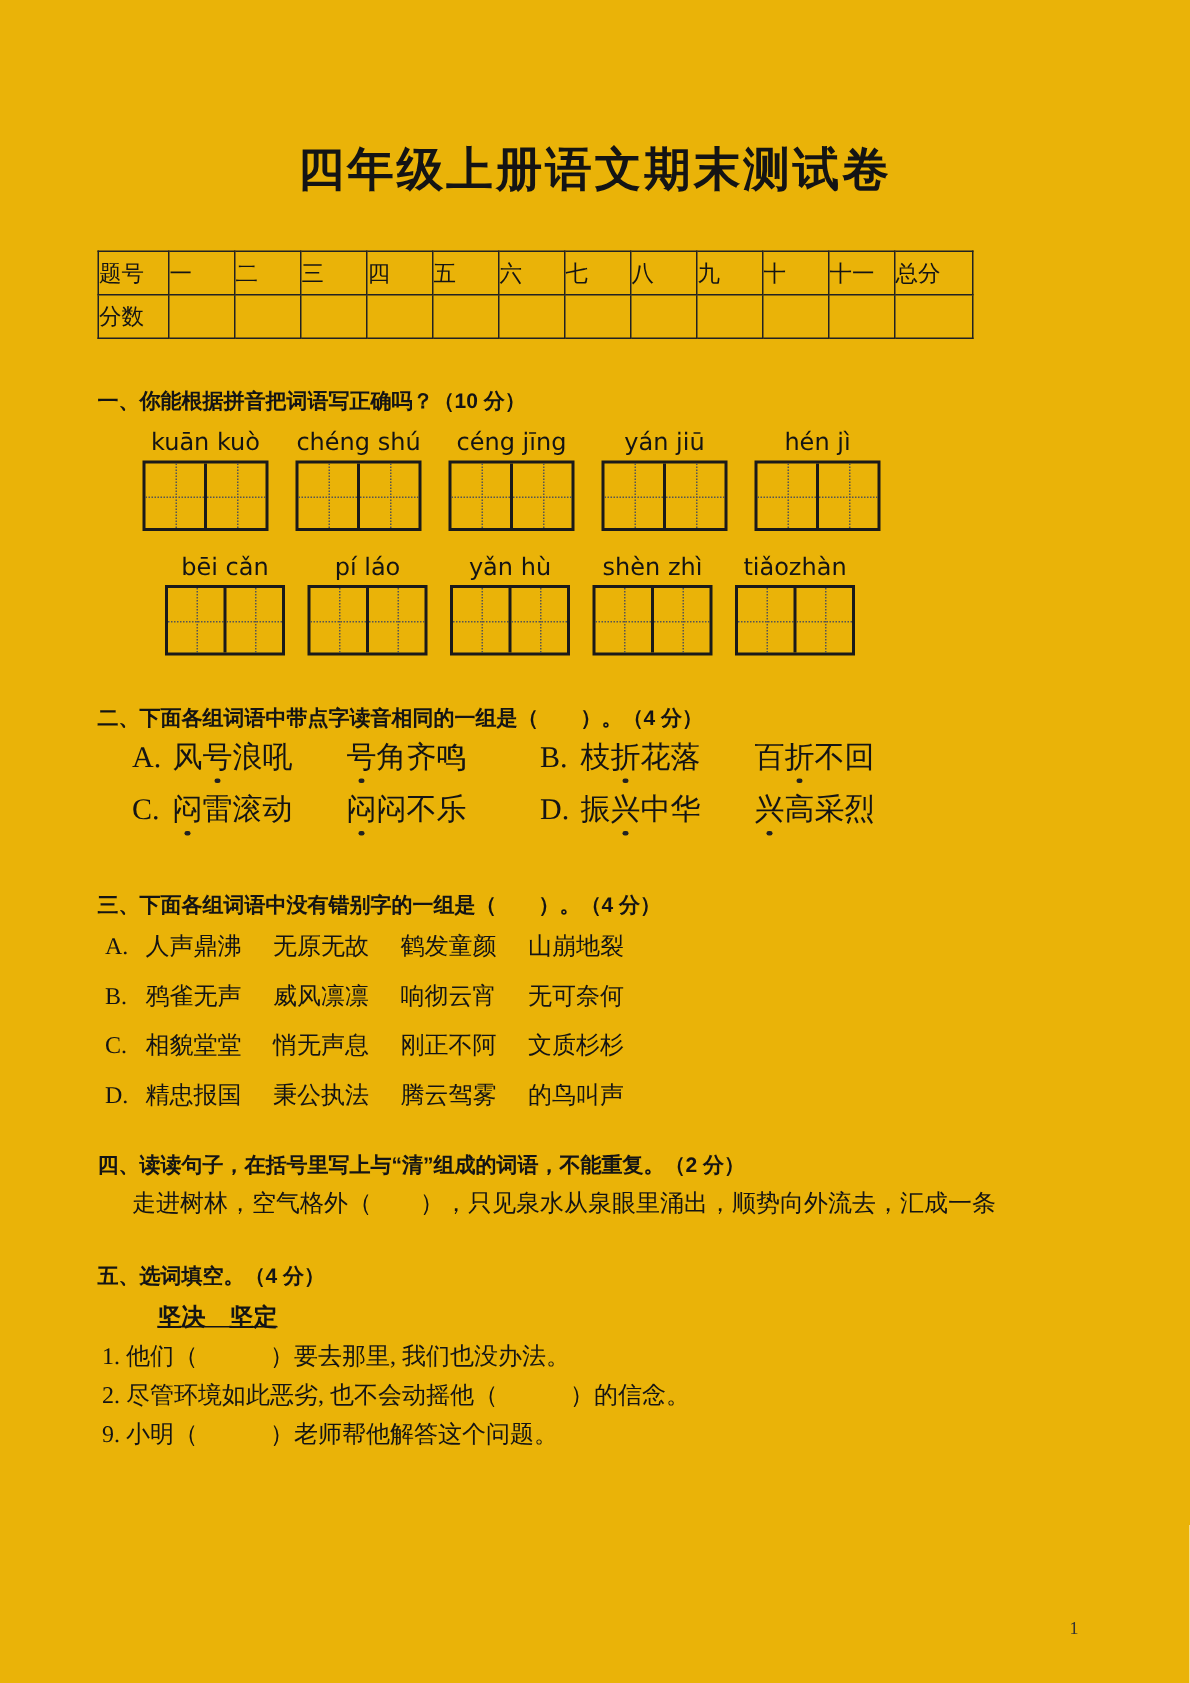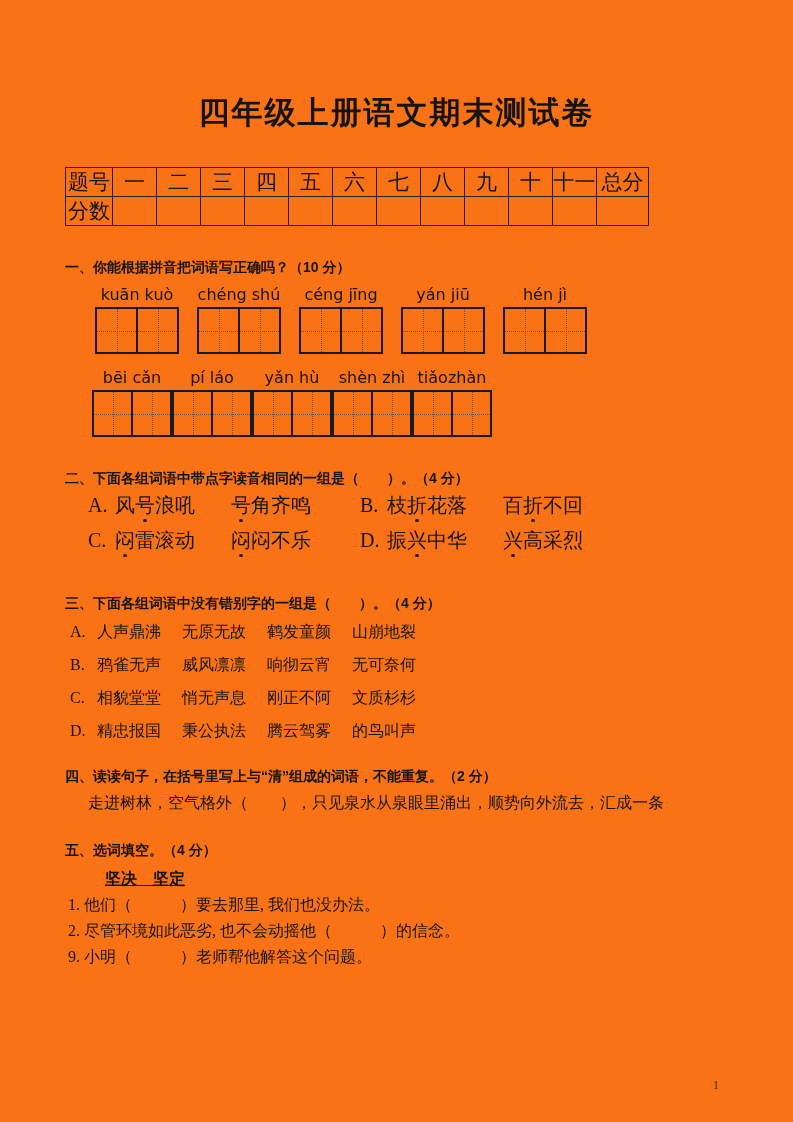--- a/index.html
+++ b/index.html
@@ -1,51 +1,51 @@
 <!DOCTYPE html>
 <html><head>
 <meta charset="utf-8">
 <style>
   html,body { margin:0; padding:0; background:#ffffff; }
   .page {
-    position:relative; width:793px; height:1122px; background:#f97316;
+    position:relative; width:793px; height:1122px; background:#eab308;
     font-family:"Liberation Serif", serif; color:#141414; overflow:hidden;
   }
   .title {
     margin:0; padding-top:92px; text-align:center;
     font-family:"Liberation Sans", sans-serif; font-weight:700;
     font-size:31px; letter-spacing:2px;
   }
   .content { padding-left:65px; padding-right:63px; }
 
   
   .score-table { border-collapse:collapse; margin-top:33px; table-layout:fixed; }
   .score-table td {
     border:1.7px solid #222; height:28px; padding:0;
-    text-align:center; vertical-align:middle; font-size:21px;
+    text-align:left; vertical-align:middle; font-size:15px;
   }
   .score-table td.st-first { width:46px; }
   .score-table td.st-col  { width:43px; }
   .score-table td.st-last { width:51px; }
 
   
   .sec-heading {
     font-family:"Liberation Sans", sans-serif; font-weight:700;
     font-size:14px; line-height:22px;
   }
   .sec-q1 { margin-top:30px; }
   .sec-q2 { margin-top:30px; }
   .sec-q3 { margin-top:41px; }
   .sec-q4 { margin-top:23px; }
   .sec-q5 { margin-top:22px; }
 
   
   .py-row { display:flex; }
   .py-row-1 { margin-top:6px;  margin-left:30px; column-gap:18px; }
-  .py-row-2 { margin-top:13px; margin-left:27px; }
+  .py-row-2 { margin-top:13px; margin-left:45px; column-gap:15px; }
   .py-group { width:84px; }
   .py-row-2 .py-group { width:80px; }
   .py-label {
     font-family:"DejaVu Sans", sans-serif; font-size:16px;
     height:22px; line-height:22px; text-align:center; white-space:nowrap;
   }
   .boxpair {
     display:flex; width:84px; height:47px; margin-top:1px;
     border:2px solid #1a1a1a; box-sizing:border-box;
   }

